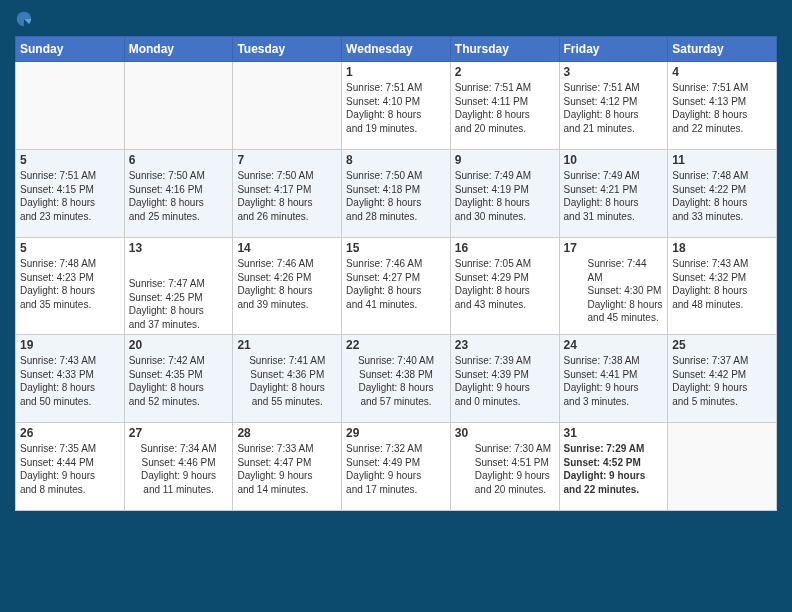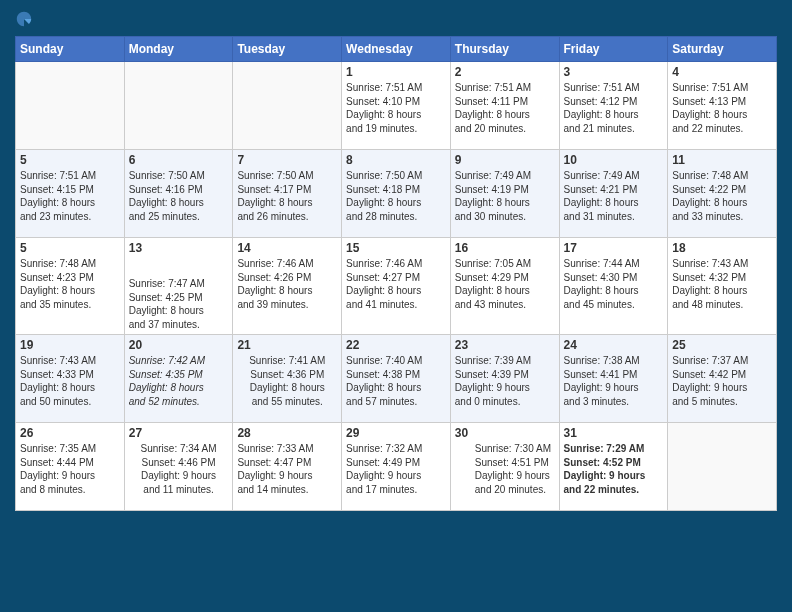--- a/index.html
+++ b/index.html
@@ -253,21 +253,21 @@
           </td>
           <td>
             <span class="day-number">16</span>
             <div class="day-info" style="white-space: pre-line;">Sunrise: 7:05 AM
 Sunset: 4:29 PM
 Daylight: 8 hours
 and 43 minutes.</div>
           </td>
           <td>
             <span class="day-number">17</span>
-            <div class="day-info" style="white-space: pre-line;">Sunrise: 7:44 AM
+            <div class="day-info" style="white-space: pre-line; margin-left: 24px;">Sunrise: 7:44 AM
 Sunset: 4:30 PM
 Daylight: 8 hours
 and 45 minutes.</div>
           </td>
           <td>
             <span class="day-number">18</span>
             <div class="day-info" style="white-space: pre-line;">Sunrise: 7:43 AM
 Sunset: 4:32 PM
 Daylight: 8 hours
 and 48 minutes.</div>
@@ -276,35 +276,35 @@
         <tr>
           <td>
             <span class="day-number">19</span>
             <div class="day-info" style="white-space: pre-line;">Sunrise: 7:43 AM
 Sunset: 4:33 PM
 Daylight: 8 hours
 and 50 minutes.</div>
           </td>
           <td>
             <span class="day-number">20</span>
-            <div class="day-info" style="white-space: pre-line; font-style: italic;">Sunrise: 7:42 AM
+            <div class="day-info" style="white-space: pre-line;">Sunrise: 7:42 AM
 Sunset: 4:35 PM
 Daylight: 8 hours
 and 52 minutes.</div>
           </td>
           <td>
             <span class="day-number">21</span>
             <div class="day-info" style="white-space: pre-line; text-align: center;">Sunrise: 7:41 AM
 Sunset: 4:36 PM
 Daylight: 8 hours
 and 55 minutes.</div>
           </td>
           <td>
             <span class="day-number">22</span>
-            <div class="day-info" style="white-space: pre-line;">Sunrise: 7:40 AM
+            <div class="day-info" style="white-space: pre-line; text-align: center;">Sunrise: 7:40 AM
 Sunset: 4:38 PM
 Daylight: 8 hours
 and 57 minutes.</div>
           </td>
           <td>
             <span class="day-number">23</span>
             <div class="day-info" style="white-space: pre-line;">Sunrise: 7:39 AM
 Sunset: 4:39 PM
 Daylight: 9 hours
 and 0 minutes.</div>

